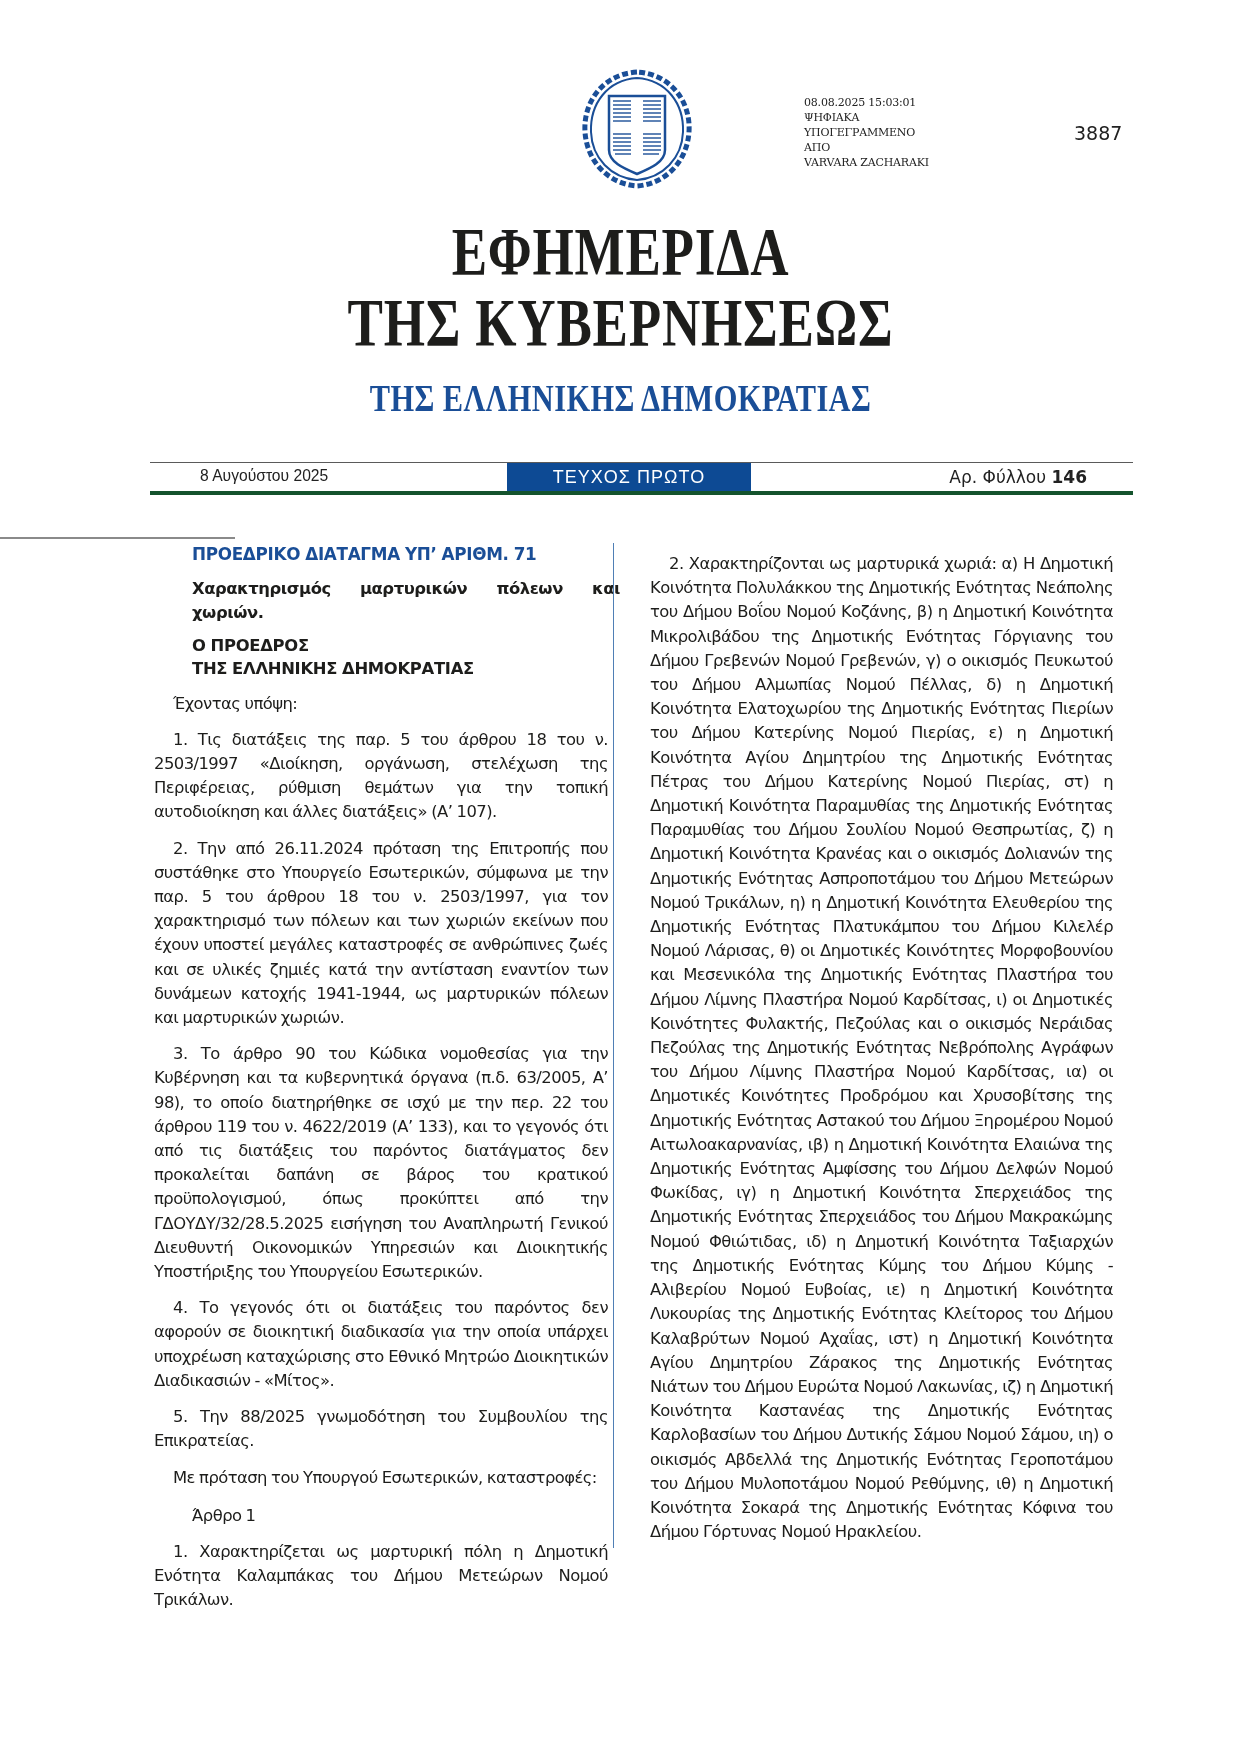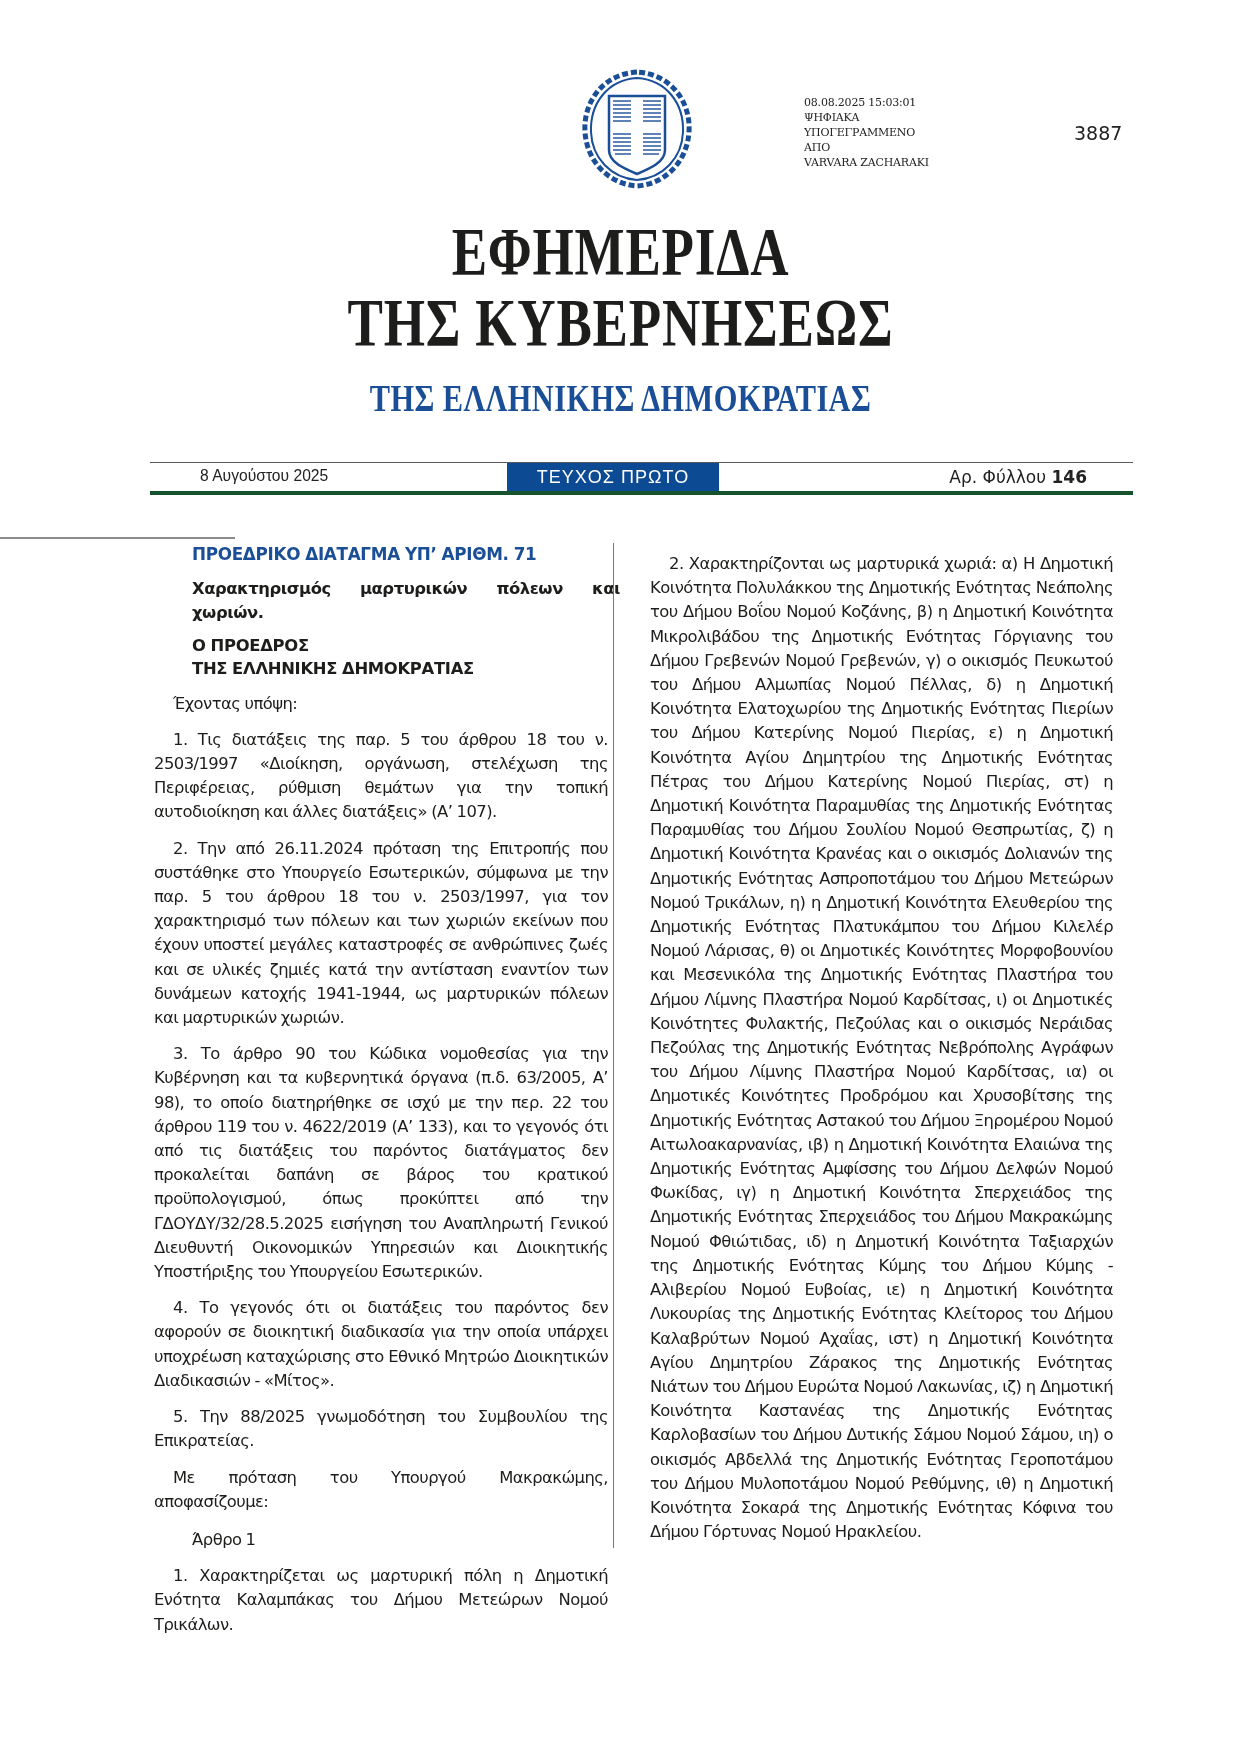--- a/index.html
+++ b/index.html
@@ -23,21 +23,21 @@
           font-weight: bold; color: #1d1d1b; transform-origin: center; }
   #title-1 { top: 212px; font-size: 68px; transform: scaleX(0.78); letter-spacing: 1px; }
   #title-2 { top: 283px; font-size: 68px; transform: scaleX(0.78); letter-spacing: 1px; }
   #subtitle { top: 376px; font-size: 38px; color: #1a4e97; transform: scaleX(0.80); letter-spacing: 0.5px; }
 
   
   #issue-bar { left: 150px; top: 462px; width: 983px; height: 28px;
                border-top: 1px solid #5a5a5a; border-bottom: 4px solid #14532d; }
   #issue-date { position: absolute; left: 50px; top: 3px; font-size: 17px; color: #222;
                 font-family: "Liberation Sans", sans-serif; transform: scaleX(0.92); transform-origin: left; }
-  #issue-type { position: absolute; left: 357px; top: 0; width: 212px; height: 28px;
+  #issue-type { position: absolute; left: 357px; top: 0; width: 244px; height: 28px;
                 background: #0d4a94; color: #ffffff; text-align: center; font-size: 18px;
                 line-height: 28px; font-family: "Liberation Sans", sans-serif; letter-spacing: 1px; }
   #issue-sheet { position: absolute; right: 46px; top: 4px; font-size: 17px; color: #222;
                  font-family: "DejaVu Sans", sans-serif; }
   #issue-sheet b { font-weight: bold; }
 
   
   .col { top: 540px; font-size: 16.4px; line-height: 24.2px; text-align: justify;
          font-family: "DejaVu Sans", sans-serif; letter-spacing: -0.55px; word-spacing: -0.5px; }
   #left-col { left: 142px; width: 478px; }
@@ -119,21 +119,21 @@
   <div class="president">
     <div>Ο ΠΡΟΕΔΡΟΣ</div>
     <div>ΤΗΣ ΕΛΛΗΝΙΚΗΣ ΔΗΜΟΚΡΑΤΙΑΣ</div>
   </div>
   <p class="para">Έχοντας υπόψη:</p>
   <p class="para">1. Τις διατάξεις της παρ. 5 του άρθρου 18 του ν. 2503/1997 «Διοίκηση, οργάνωση, στελέχωση της Περιφέρειας, ρύθμιση θεμάτων για την τοπική αυτοδιοίκηση και άλλες διατάξεις» (Α’ 107).</p>
   <p class="para">2. Την από 26.11.2024 πρόταση της Επιτροπής που συστάθηκε στο Υπουργείο Εσωτερικών, σύμφωνα με την παρ. 5 του άρθρου 18 του ν. 2503/1997, για τον χαρακτηρισμό των πόλεων και των χωριών εκείνων που έχουν υποστεί μεγάλες καταστροφές σε ανθρώπινες ζωές και σε υλικές ζημιές κατά την αντίσταση εναντίον των δυνάμεων κατοχής 1941-1944, ως μαρτυρικών πόλεων και μαρτυρικών χωριών.</p>
   <p class="para">3. Το άρθρο 90 του Κώδικα νομοθεσίας για την Κυβέρνηση και τα κυβερνητικά όργανα (π.δ. 63/2005, Α’ 98), το οποίο διατηρήθηκε σε ισχύ με την περ. 22 του άρθρου 119 του ν. 4622/2019 (Α’ 133), και το γεγονός ότι από τις διατάξεις του παρόντος διατάγματος δεν προκαλείται δαπάνη σε βάρος του κρατικού προϋπολογισμού, όπως προκύπτει από την ΓΔΟΥΔΥ/32/28.5.2025 εισήγηση του Αναπληρωτή Γενικού Διευθυντή Οικονομικών Υπηρεσιών και Διοικητικής Υποστήριξης του Υπουργείου Εσωτερικών.</p>
   <p class="para">4. Το γεγονός ότι οι διατάξεις του παρόντος δεν αφορούν σε διοικητική διαδικασία για την οποία υπάρχει υποχρέωση καταχώρισης στο Εθνικό Μητρώο Διοικητικών Διαδικασιών - «Μίτος».</p>
   <p class="para">5. Την 88/2025 γνωμοδότηση του Συμβουλίου της Επικρατείας.</p>
-  <p class="para">Με πρόταση του Υπουργού Μακρακώμης, αποφασίζουμε:</p>
+  <p class="para">Με πρόταση του Υπουργού Εσωτερικών, καταστροφές:</p>
   <div class="article-head">Άρθρο 1</div>
   <p class="para">1. Χαρακτηρίζεται ως μαρτυρική πόλη η Δημοτική Ενότητα Καλαμπάκας του Δήμου Μετεώρων Νομού Τρικάλων.</p>
 </div>
 
 <div id="col-divider" class="abs"></div>
 
 <div id="right-col" class="abs col">
   <p class="para">2. Χαρακτηρίζονται ως μαρτυρικά χωριά: α) Η Δημοτική Κοινότητα Πολυλάκκου της Δημοτικής Ενότητας Νεάπολης του Δήμου Βοΐου Νομού Κοζάνης, β) η Δημοτική Κοινότητα Μικρολιβάδου της Δημοτικής Ενότητας Γόργιανης του Δήμου Γρεβενών Νομού Γρεβενών, γ) ο οικισμός Πευκωτού του Δήμου Αλμωπίας Νομού Πέλλας, δ) η Δημοτική Κοινότητα Ελατοχωρίου της Δημοτικής Ενότητας Πιερίων του Δήμου Κατερίνης Νομού Πιερίας, ε) η Δημοτική Κοινότητα Αγίου Δημητρίου της Δημοτικής Ενότητας Πέτρας του Δήμου Κατερίνης Νομού Πιερίας, στ) η Δημοτική Κοινότητα Παραμυθίας της Δημοτικής Ενότητας Παραμυθίας του Δήμου Σουλίου Νομού Θεσπρωτίας, ζ) η Δημοτική Κοινότητα Κρανέας και ο οικισμός Δολιανών της Δημοτικής Ενότητας Ασπροποτάμου του Δήμου Μετεώρων Νομού Τρικάλων, η) η Δημοτική Κοινότητα Ελευθερίου της Δημοτικής Ενότητας Πλατυκάμπου του Δήμου Κιλελέρ Νομού Λάρισας, θ) οι Δημοτικές Κοινότητες Μορφοβουνίου και Μεσενικόλα της Δημοτικής Ενότητας Πλαστήρα του Δήμου Λίμνης Πλαστήρα Νομού Καρδίτσας, ι) οι Δημοτικές Κοινότητες Φυλακτής, Πεζούλας και ο οικισμός Νεράιδας Πεζούλας της Δημοτικής Ενότητας Νεβρόπολης Αγράφων του Δήμου Λίμνης Πλαστήρα Νομού Καρδίτσας, ια) οι Δημοτικές Κοινότητες Προδρόμου και Χρυσοβίτσης της Δημοτικής Ενότητας Αστακού του Δήμου Ξηρομέρου Νομού Αιτωλοακαρνανίας, ιβ) η Δημοτική Κοινότητα Ελαιώνα της Δημοτικής Ενότητας Αμφίσσης του Δήμου Δελφών Νομού Φωκίδας, ιγ) η Δημοτική Κοινότητα Σπερχειάδος της Δημοτικής Ενότητας Σπερχειάδος του Δήμου Μακρακώμης Νομού Φθιώτιδας, ιδ) η Δημοτική Κοινότητα Ταξιαρχών της Δημοτικής Ενότητας Κύμης του Δήμου Κύμης - Αλιβερίου Νομού Ευβοίας, ιε) η Δημοτική Κοινότητα Λυκουρίας της Δημοτικής Ενότητας Κλείτορος του Δήμου Καλαβρύτων Νομού Αχαΐας, ιστ) η Δημοτική Κοινότητα Αγίου Δημητρίου Ζάρακος της Δημοτικής Ενότητας Νιάτων του Δήμου Ευρώτα Νομού Λακωνίας, ιζ) η Δημοτική Κοινότητα Καστανέας της Δημοτικής Ενότητας Καρλοβασίων του Δήμου Δυτικής Σάμου Νομού Σάμου, ιη) ο οικισμός Αβδελλά της Δημοτικής Ενότητας Γεροποτάμου του Δήμου Μυλοποτάμου Νομού Ρεθύμνης, ιθ) η Δημοτική Κοινότητα Σοκαρά της Δημοτικής Ενότητας Κόφινα του Δήμου Γόρτυνας Νομού Ηρακλείου.</p>
 </div>
 

